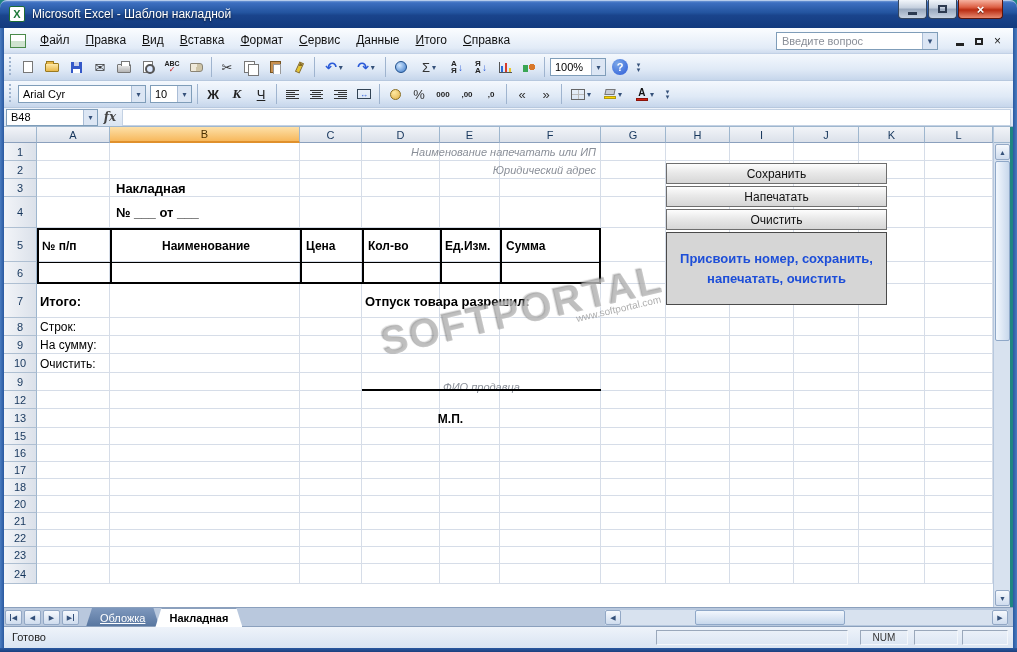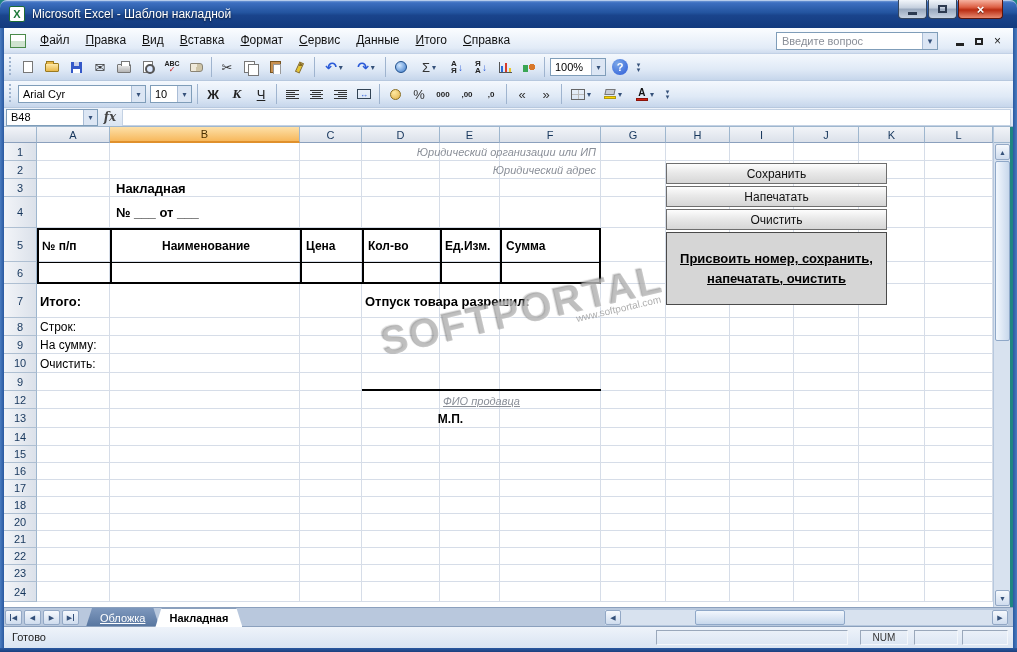--- a/index.html
+++ b/index.html
@@ -143,21 +143,21 @@
   .vline { position:absolute; top:0; bottom:0; width:2px; background:#000; }
   .hline { position:absolute; left:0; right:0; top:32px; height:1px; background:#000; }
   .thcell { position:absolute; top:0; height:32px; display:flex; align-items:center; font-weight:bold; font-size:12px; }
   #sigline { position:absolute; left:358px; top:262px; width:239px; height:2px; background:#000; z-index:4; }
 
   .formbtn { position:absolute; left:662px; width:221px; height:21px; z-index:6;
     background:linear-gradient(#fdfdfd,#e9e9e9 45%,#d6d6d6); border:1px solid #6e6e6e;
     display:flex; align-items:center; justify-content:center; font-size:12px; color:#111; }
   #form-note { position:absolute; left:662px; top:105px; width:221px; height:73px; z-index:6;
     background:#d6d6d6; border:1px solid #4a4a4a; display:flex; align-items:center; justify-content:center;
-    text-align:center; font-weight:bold; font-size:13px; line-height:1.5; color:#000000; padding:2px 10px;text-decoration:underline; }
+    text-align:center; font-weight:bold; font-size:13px; line-height:1.5; color:#1d4ed8; padding:2px 10px; }
 
   .vscroll { position:absolute; right:0; top:0; width:17px; height:480px; background:#d8e2ef; border-left:1px solid #b7c8de; z-index:7; }
   .vs-pad { position:absolute; top:0; left:0; right:0; height:16px; background:linear-gradient(#f2f4f8,#dbe1ea); border-bottom:1px solid #9eb6ce; }
   .sbtn { position:absolute; left:1px; width:15px; height:16px; background:linear-gradient(#f6f9fd,#cfdcee); border:1px solid #93a8c5; border-radius:2px;
     display:flex; align-items:center; justify-content:center; font-size:7px; color:#35517a; }
   .vthumb { position:absolute; left:1px; top:34px; width:15px; height:180px; background:linear-gradient(90deg,#f2f7fd,#cuddd 0); background:linear-gradient(90deg,#f2f7fd,#c8d8ec); border:1px solid #8fa8c8; border-radius:2px; }
 
   
   #tabbar { position:absolute; left:4px; top:607px; width:1009px; height:19px; background:#b9c8dd; border-top:1px solid #8ba0bd; display:flex; align-items:stretch; }
   .tabnav { width:17px; height:15px; margin:2px 1px 0 1px; background:linear-gradient(#f6f9fd,#cfdcee); border:1px solid #93a8c5; border-radius:2px;
@@ -627,35 +627,20 @@
         <div class="g-cell" style="width: 78px;"></div>
         <div class="g-cell" style="width: 60px;"></div>
         <div class="g-cell" style="width: 101px;"></div>
         <div class="g-cell" style="width: 65px;"></div>
         <div class="g-cell" style="width: 64px;"></div>
         <div class="g-cell" style="width: 64px;"></div>
         <div class="g-cell" style="width: 65px;"></div>
         <div class="g-cell" style="width: 66px;"></div>
         <div class="g-cell" style="width: 68px;"></div>
       </div>
-      <div class="g-row" style="height: 18px;">
-        <div class="g-rhcell">14</div>
-        <div class="g-cell" style="width: 73px;"></div>
-        <div class="g-cell" style="width: 190px;"></div>
-        <div class="g-cell" style="width: 62px;"></div>
-        <div class="g-cell" style="width: 78px;"></div>
-        <div class="g-cell" style="width: 60px;"></div>
-        <div class="g-cell" style="width: 101px;"></div>
-        <div class="g-cell" style="width: 65px;"></div>
-        <div class="g-cell" style="width: 64px;"></div>
-        <div class="g-cell" style="width: 64px;"></div>
-        <div class="g-cell" style="width: 65px;"></div>
-        <div class="g-cell" style="width: 66px;"></div>
-        <div class="g-cell" style="width: 68px;"></div>
-      </div>
       <div class="g-row" style="height: 17px;">
         <div class="g-rhcell">15</div>
         <div class="g-cell" style="width: 73px;"></div>
         <div class="g-cell" style="width: 190px;"></div>
         <div class="g-cell" style="width: 62px;"></div>
         <div class="g-cell" style="width: 78px;"></div>
         <div class="g-cell" style="width: 60px;"></div>
         <div class="g-cell" style="width: 101px;"></div>
         <div class="g-cell" style="width: 65px;"></div>
         <div class="g-cell" style="width: 64px;"></div>
@@ -779,21 +764,21 @@
         <div class="g-cell" style="width: 101px;"></div>
         <div class="g-cell" style="width: 65px;"></div>
         <div class="g-cell" style="width: 64px;"></div>
         <div class="g-cell" style="width: 64px;"></div>
         <div class="g-cell" style="width: 65px;"></div>
         <div class="g-cell" style="width: 66px;"></div>
         <div class="g-cell" style="width: 68px;"></div>
       </div>
     </div>
 
-  <div class="ovl hint" style="left:33px; top:17px; width:564px; height:16px;">Юридический организации или ИП</div>
+  <div class="ovl hint" style="left:33px; top:17px; width:564px; height:16px;">Наименование напечатать или ИП</div>
   <div class="ovl hint" style="left:33px; top:35px; width:564px; height:16px;">Юридический адрес</div>
   <div class="ovl b13" style="left:112px; top:52px; height:18px;">Накладная</div>
   <div class="ovl b13" style="left:112px; top:70px; height:31px;">№ ___ от ___</div>
 
   <div id="item-table">
     <span class="vline" style="left:71px;"></span>
     <span class="vline" style="left:261px;"></span>
     <span class="vline" style="left:323px;"></span>
     <span class="vline" style="left:401px;"></span>
     <span class="vline" style="left:461px;"></span>
@@ -806,21 +791,21 @@
     <span class="thcell" style="left:463px; width:97px; padding-left:4px;">Сумма</span>
   </div>
 
   <div class="ovl b13" style="left:36px; top:157px; height:34px;">Итого:</div>
   <div class="ovl b13" style="left:361px; top:157px; height:34px;">Отпуск товара разрешил:</div>
   <div class="ovl t12" style="left:36px; top:191px; height:18px;">Строк:</div>
   <div class="ovl t12" style="left:36px; top:209px; height:18px;">На сумму:</div>
   <div class="ovl t12" style="left:36px; top:227px; height:19px;">Очистить:</div>
 
   <div id="sigline"></div>
-  <div class="ovl hint" style="left:358px; top:266px; width:239px; height:16px; justify-content:center; padding-right:0;text-decoration:underline;">ФИО продавца</div>
+  <div class="ovl hint" style="left:358px; top:252px; width:239px; height:16px; justify-content:center; padding-right:0;">ФИО продавца</div>
   <div class="ovl t12" style="left:296px; top:282px; width:301px; height:19px; justify-content:center;font-weight:bold;">М.П.</div>
 
   <div class="formbtn" style="top:36px;">Сохранить</div>
   <div class="formbtn" style="top:59px;">Напечатать</div>
   <div class="formbtn" style="top:82px;">Очистить</div>
   <div id="form-note">Присвоить номер, сохранить, напечатать, очистить</div>
 
   <div class="vscroll">
     <div class="vs-pad"></div>
     <div class="sbtn" style="top:17px;">▲</div>

